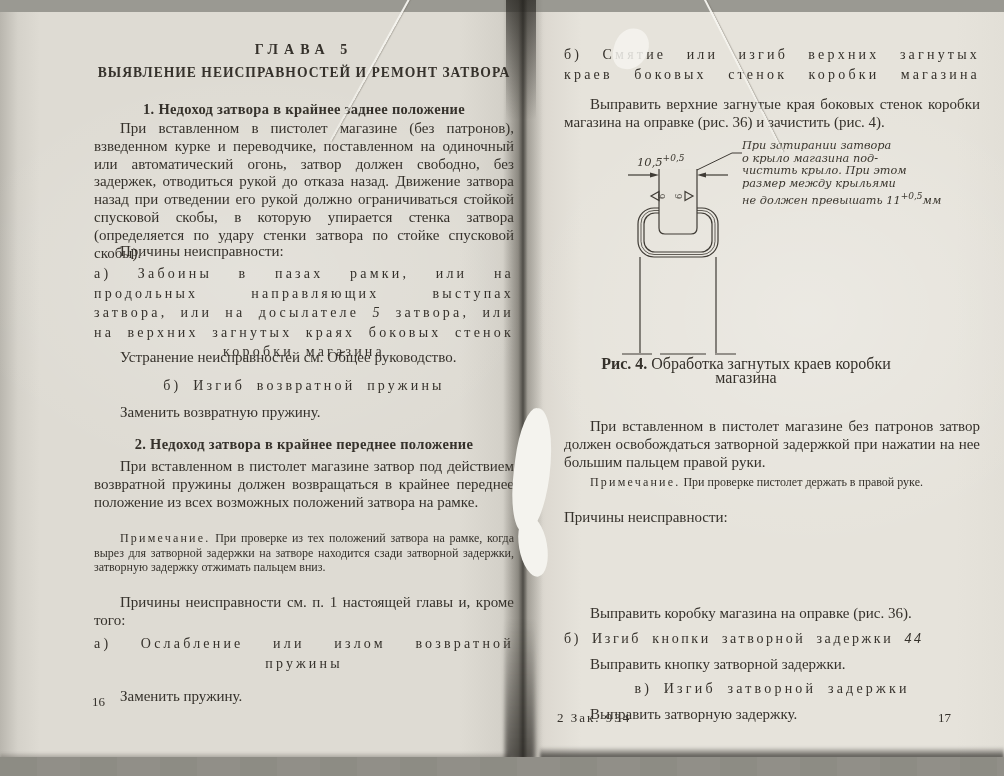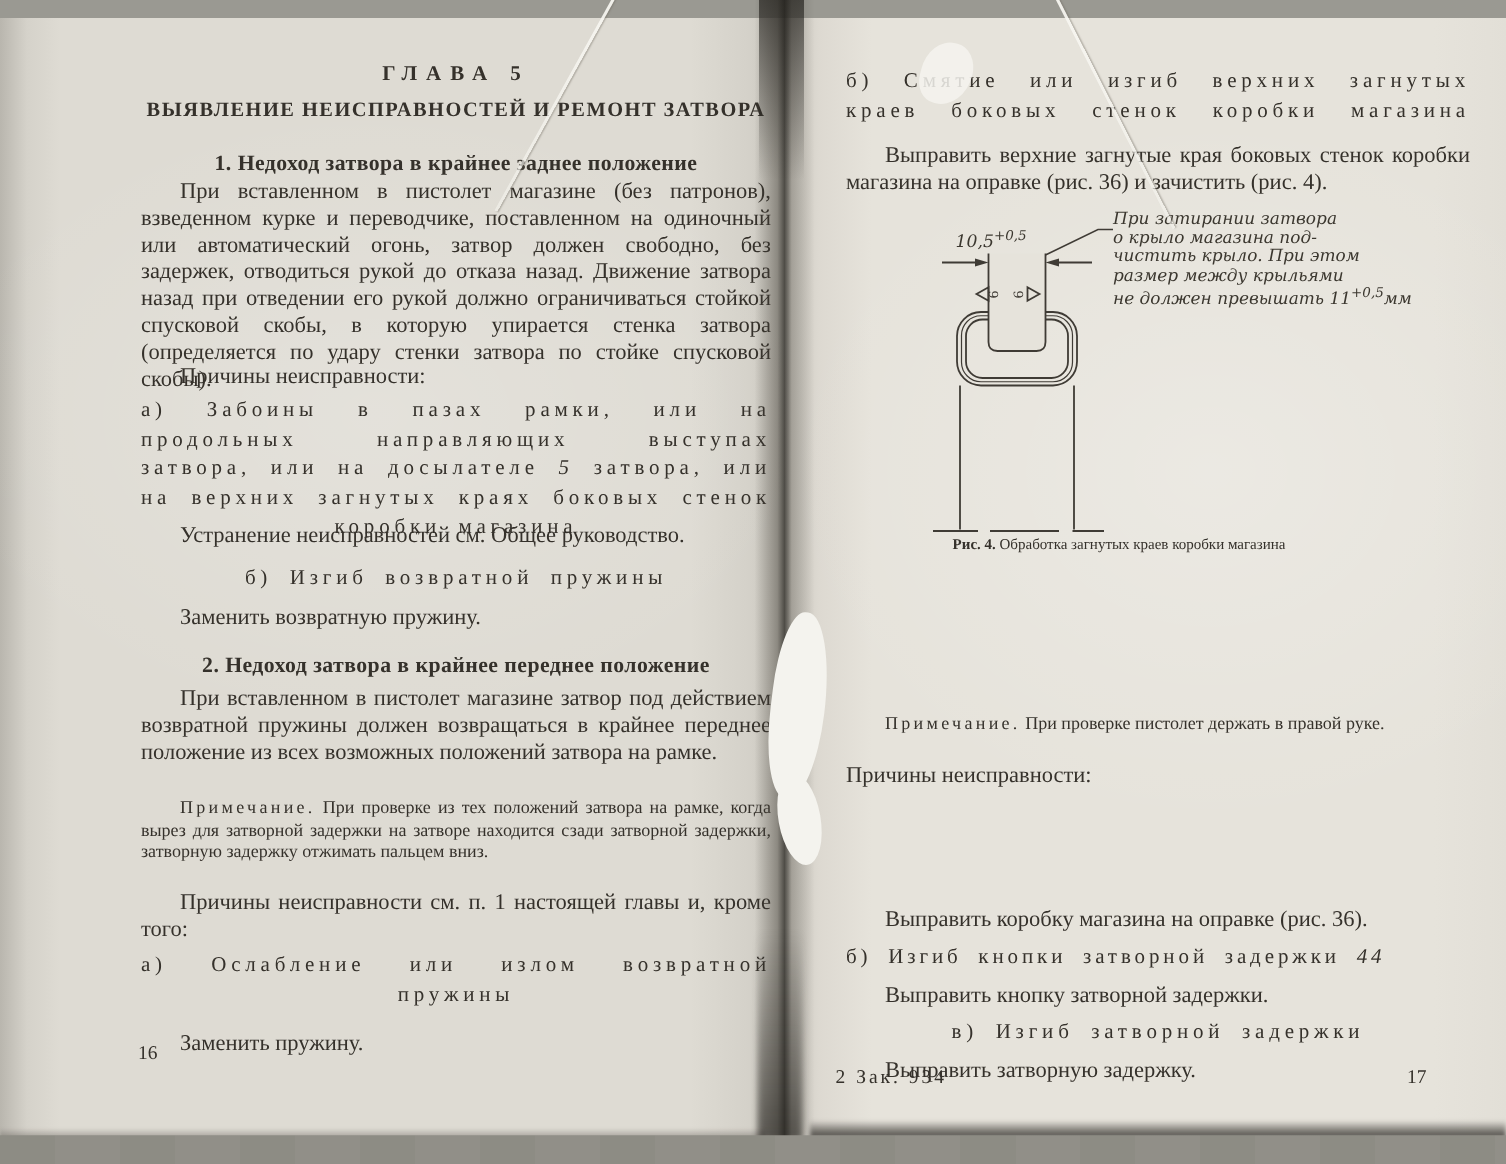--- a/index.html
+++ b/index.html
@@ -53,21 +53,21 @@
   .booktitle{font-weight:bold;font-size:13.6px;letter-spacing:1px;}
   .note-label{letter-spacing:2.2px;}
   .pgnum{font-size:13px;}
   .ital{font-style:italic;}
   sup{font-size:9px;}
 
   .fig-annot{font-family:"DejaVu Serif","Liberation Serif",serif;font-style:italic;
     font-size:11.3px;line-height:12.6px;color:#3b372f;white-space:nowrap;}
   .fig-dim{font-family:"DejaVu Serif","Liberation Serif",serif;font-style:italic;
     font-size:11.5px;color:#3b372f;white-space:nowrap;}
-  .fig-cap{font-size:10px;line-height:13.8px;}
+  .fig-cap{font-size:16px;line-height:13.8px;}
   svg text{font-family:"DejaVu Serif","Liberation Serif",serif;}
 </style>
 </head>
 <body>
 
 <div class="scan">
 
   <div class="page page-left">
     <div class="blk col-l ctr chapter" style="top:30px">ГЛАВА 5</div>
     <div class="blk col-l ctr booktitle" style="top:53px">ВЫЯВЛЕНИЕ НЕИСПРАВНОСТЕЙ И РЕМОНТ ЗАТВОРА</div>
@@ -131,20 +131,21 @@
     <div class="blk fig-annot" style="left:216px;top:128px">
       <div>При затирании затвора</div>
       <div>о крыло магазина под-</div>
       <div>чистить крыло. При этом</div>
       <div>размер между крыльями</div>
       <div><span>не должен превышать 11</span><sup>+0,5</sup><span>мм</span></div>
     </div>
 
     <div class="blk ctr fig-cap" style="left:60px;top:345px;width:320px"><b>Рис. 4.</b><span> Обработка загнутых краев коробки магазина</span></div>
 
+    <div class="blk col-r just ind body-t" style="top:406px">При вставленном в пистолет магазине без патронов затвор должен освобождаться затворной задержкой при нажатии на нее большим пальцем правой руки.</div>
 
     <div class="blk col-r just ind small-t" style="top:463px"><span class="note-label">Примечание.</span><span> При проверке пистолет держать в правой руке.</span></div>
 
     <div class="blk col-r body-t" style="top:497px">Причины неисправности:</div>
     <div class="blk col-r ind body-t" style="top:593px">Выправить коробку магазина на оправке (рис. 36).</div>
 
     <div class="blk col-r sp" style="top:617px;letter-spacing:2.6px"><span>б) Изгиб кнопки затворной задержки </span><span class="ital">44</span></div>
 
     <div class="blk col-r ctr sp" style="top:667px">в) Изгиб затворной задержки</div>
     <div class="blk col-r ind body-t" style="top:644px">Выправить кнопку затворной задержки.</div>

